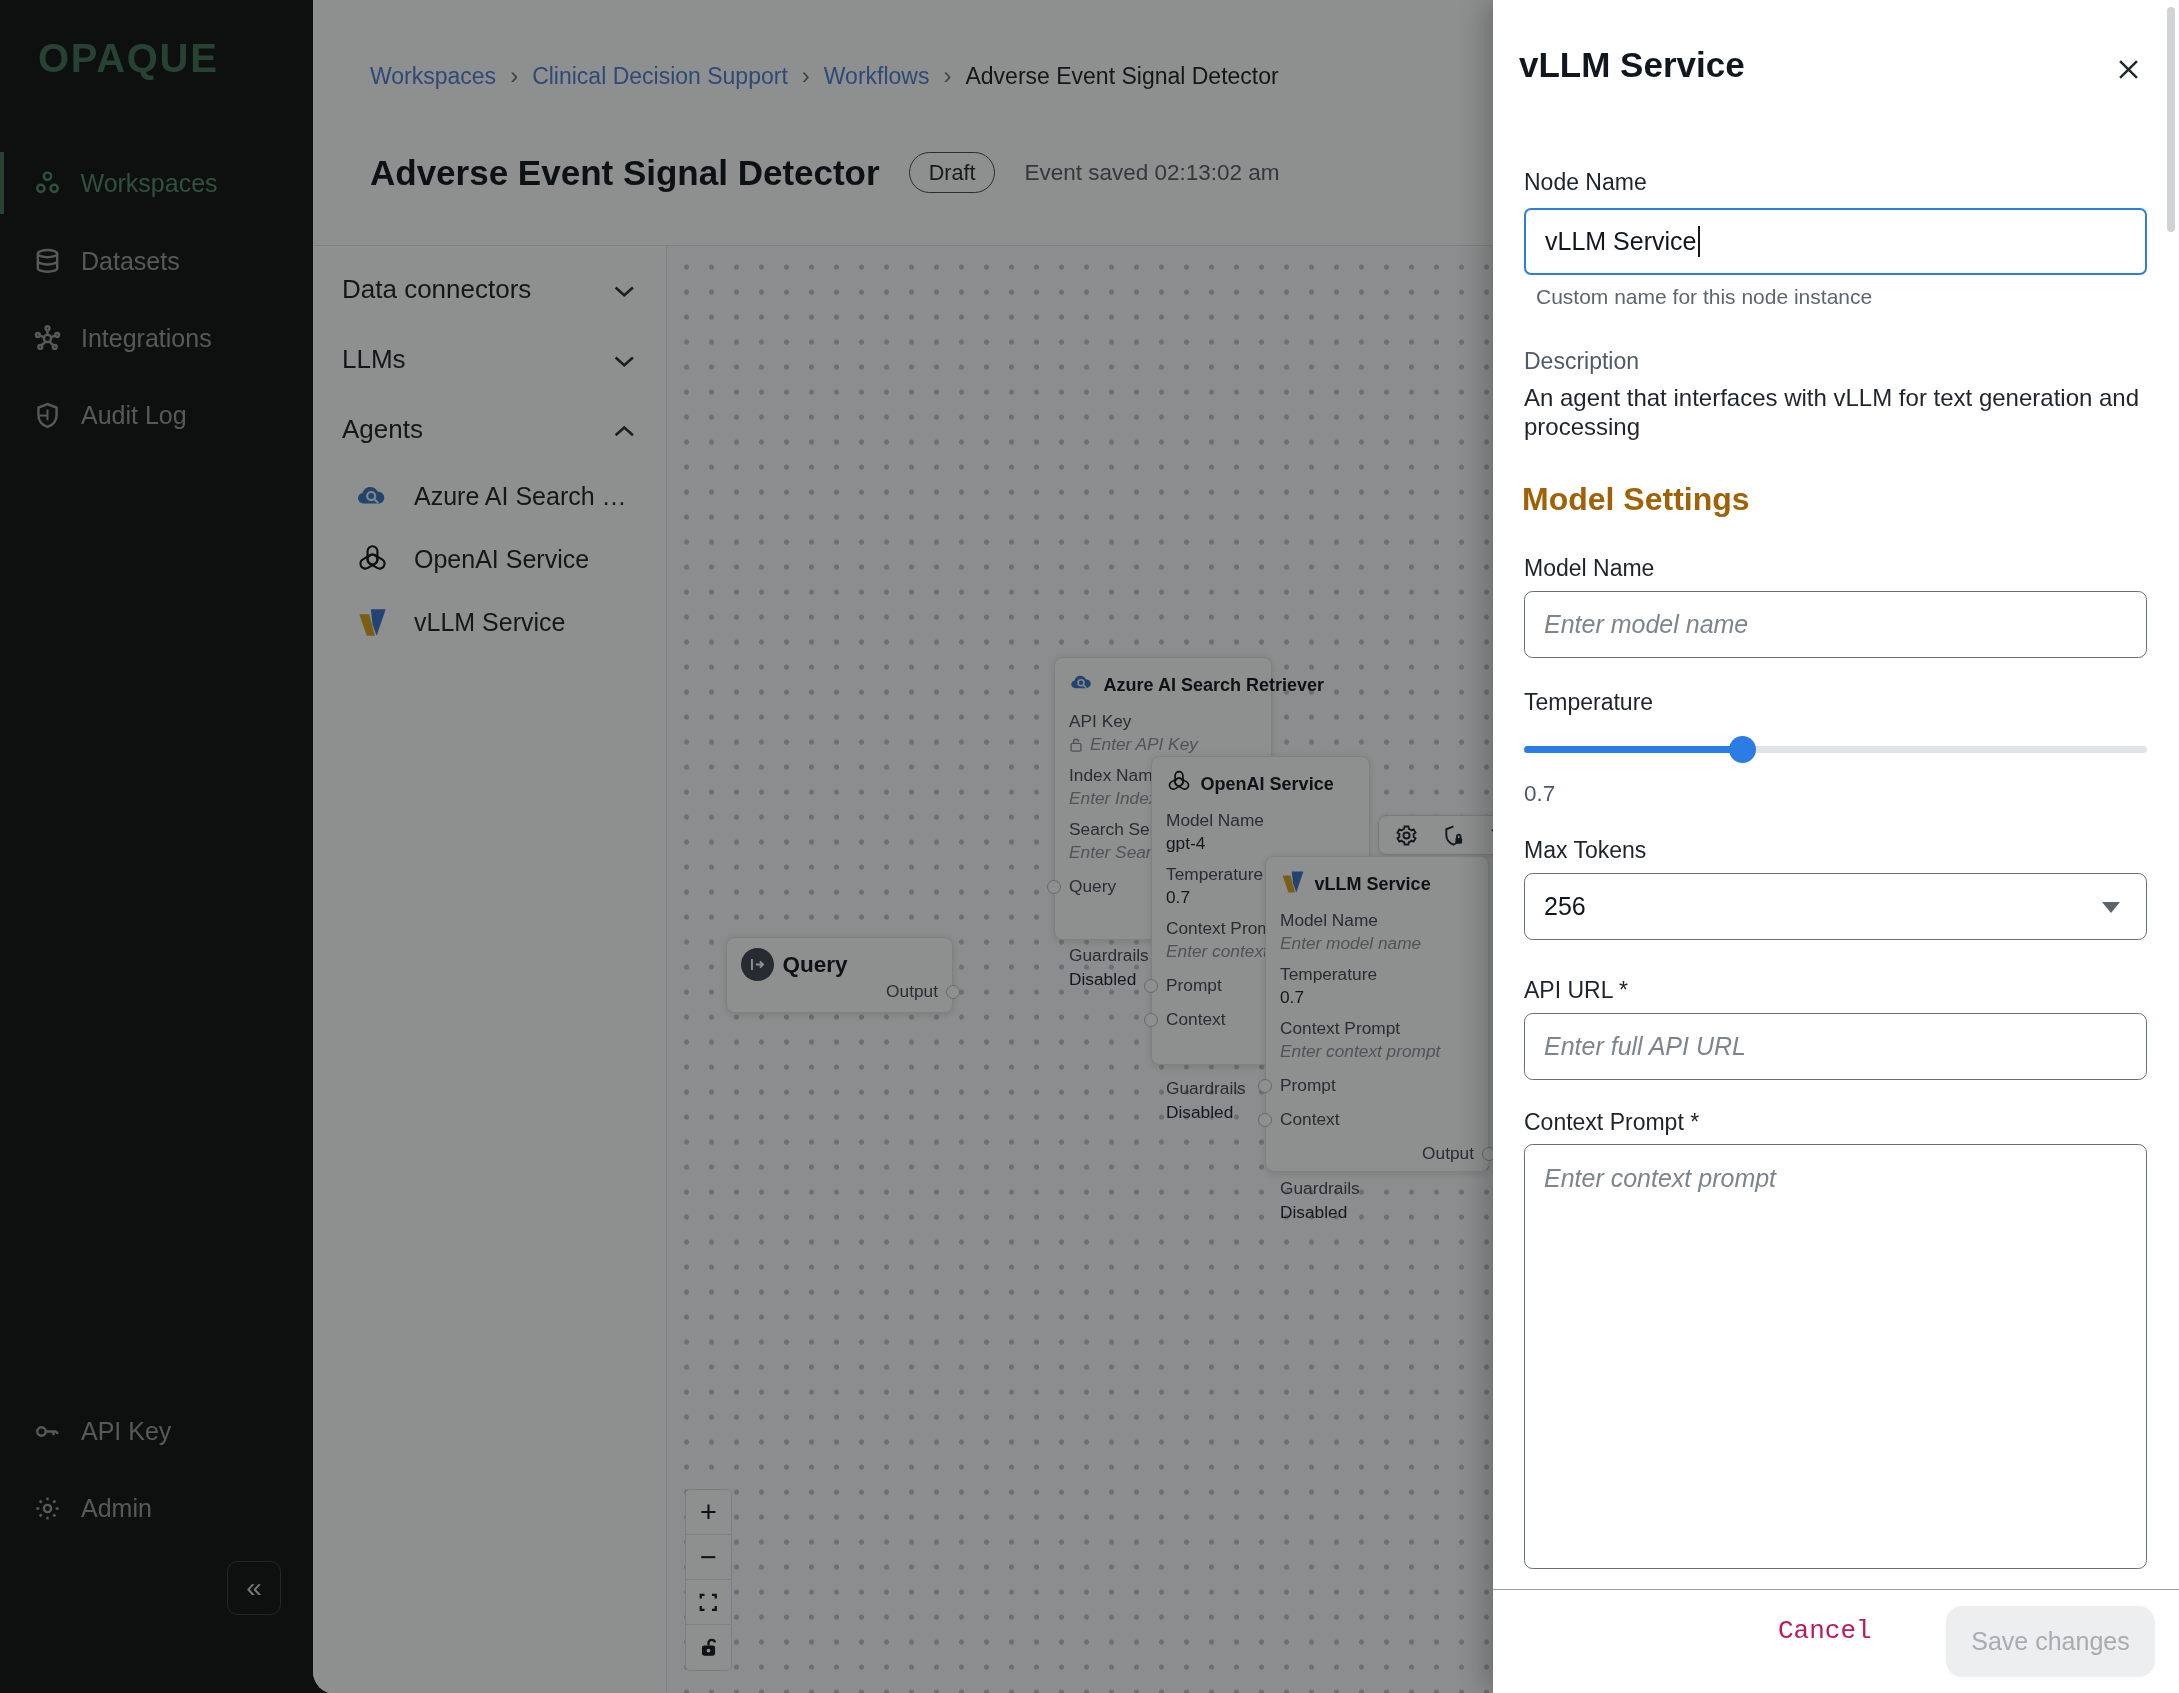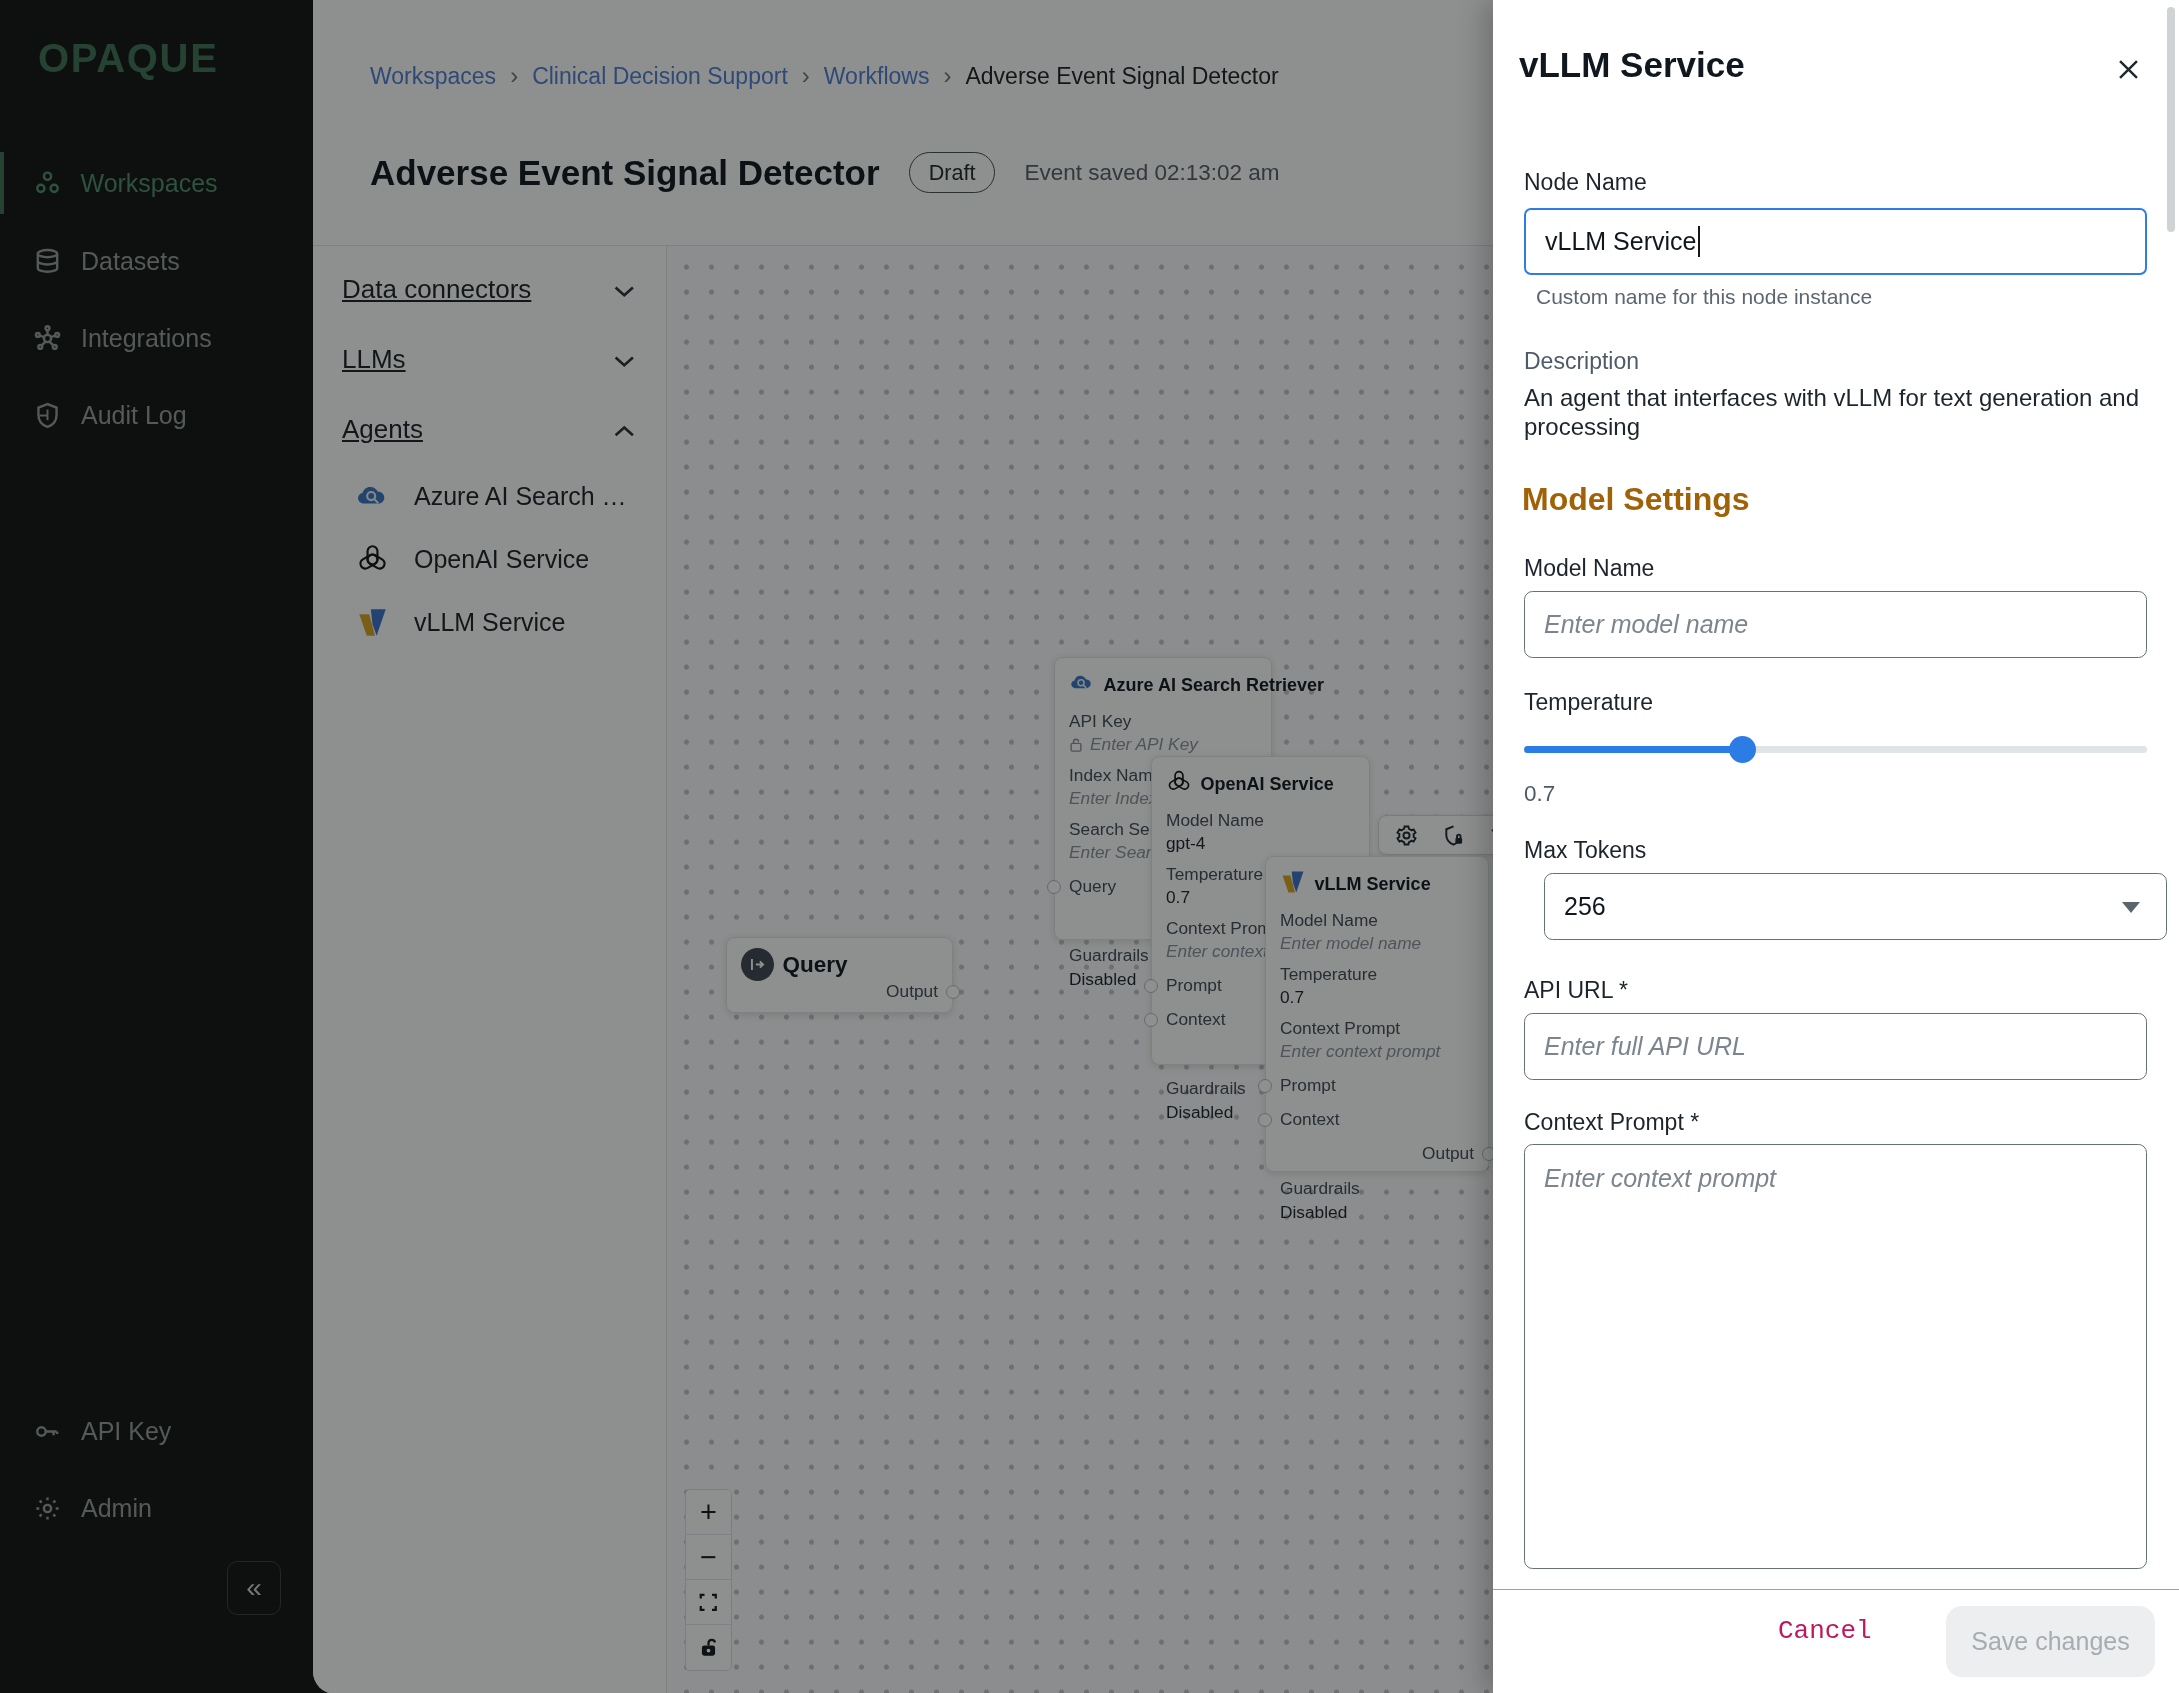--- a/index.html
+++ b/index.html
@@ -21,21 +21,21 @@
   .breadcrumb .sep { color:#6b7580; font-size:24px; }
   .breadcrumb .current { color:#1c2228; }
   .title-row { position:absolute; left:57px; top:152px; display:flex; align-items:center; gap:29px; }
   .page-title { font-size:35px; font-weight:bold; color:#10171e; }
   .badge { border:1.7px solid #434e4e; border-radius:21px; height:41px; padding:0 19px; display:flex; align-items:center; font-size:21.6px; color:#1f2a2a; }
   .last-saved { font-size:22.5px; color:#555f68; }
 
   
   .nodes-panel { position:absolute; left:0; top:245px; width:354px; height:1449px; background:#fff; border-top:0.9px solid #e2e5e8; border-right:0.9px solid #e2e5e8; }
   .np-title { font-size:26px; font-weight:bold; color:#10171e; padding:28px 0 21px 29px; border-bottom:0.9px solid #dadddf; }
-  .np-cat { display:flex; align-items:center; justify-content:space-between; padding:0 31px 0 29px; height:70px; font-size:26px; color:#1c2228; cursor:pointer;text-decoration:underline; }
+  .np-cat { display:flex; align-items:center; justify-content:space-between; padding:0 31px 0 29px; height:70px; font-size:26px; color:#1c2228; cursor:pointer; }
   .np-agent { display:flex; align-items:center; gap:24px; padding-left:42px; height:63px; font-size:25px; color:#1c2228; cursor:pointer; }
   .np-agent .aicn { width:35px; height:35px; flex:0 0 35px; display:flex; align-items:center; justify-content:center; }
 
   
   .canvas { position:absolute; left:354px; top:245px; width:827px; height:1449px; border-top:0.9px solid #e2e5e8;
     background-color:#fbfcfd;
     background-image:radial-gradient(circle, #c2c6cb 2.2px, transparent 2.7px);
     background-size:25px 25px; background-position:7px 8.6px; }
 
   .node { position:absolute; background:#fff; border:0.9px solid #e2e5e8; border-radius:8.6px; box-shadow:0 1.7px 7px rgba(35,40,45,.14); padding:12px 14px; overflow:visible; }
@@ -444,21 +444,21 @@
 
     <div class="fld-label" style="top:689px">Temperature</div>
     <div class="slider">
       <div class="track"></div>
       <div class="fill"></div>
       <div class="thumb"></div>
     </div>
     <div class="slider-value" style="top:781px">0.7</div>
 
     <div class="fld-label" style="top:837px">Max Tokens</div>
-    <div class="txt-input" style="top:873px; height:67px;margin-left:20px;">
+    <div class="txt-input" style="top:873px; height:67px;">
       <span>256</span>
       <span class="select-caret"></span>
     </div>
 
     <div class="fld-label" style="top:977px">API URL *</div>
     <div class="txt-input" style="top:1013px; height:67px;">
       <span class="ph">Enter full API URL</span>
     </div>
 
     <div class="fld-label" style="top:1109px">Context Prompt *</div>

